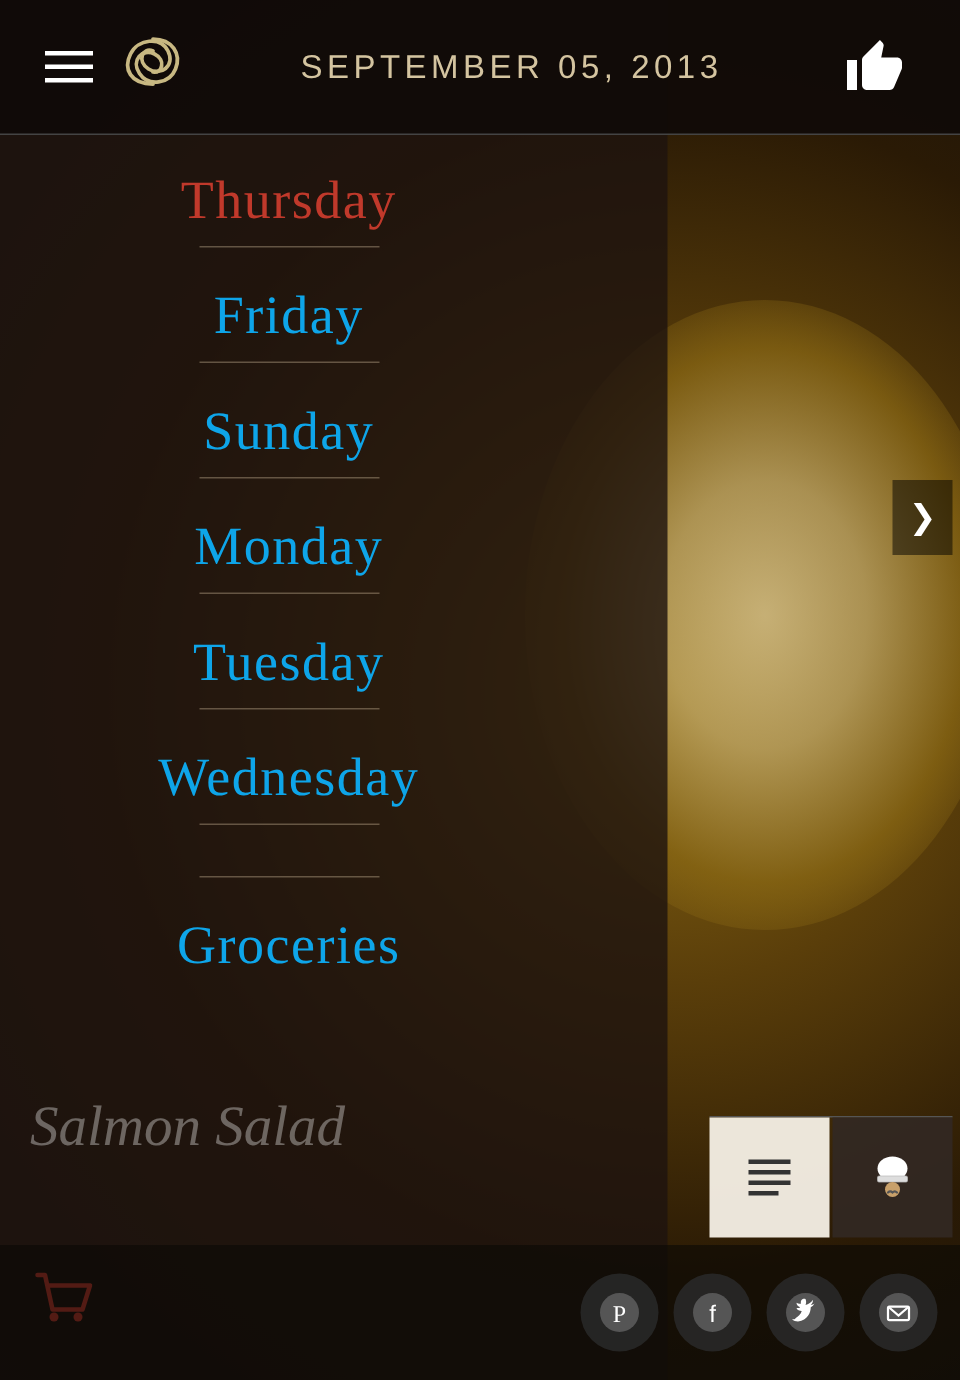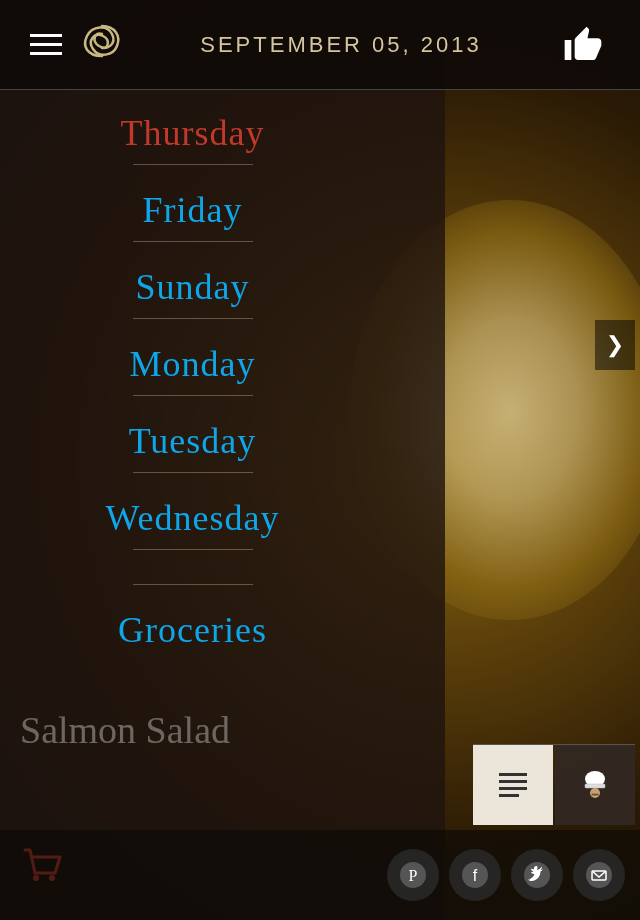--- a/index.html
+++ b/index.html
@@ -150,24 +150,25 @@
     .nav-divider {
       width: 120px;
       height: 1px;
       background: rgba(200, 180, 150, 0.4);
       margin-top: 10px;
     }
 
     
     .salmon-salad-text {
       position: absolute;
-      bottom: 168px;
+      bottom: 147px;
       left: 20px;
       z-index: 6;
       font-size: 38px;
+      font-style: italic;
       color: rgba(255,255,255,0.35);
       font-family: Georgia, serif;
       text-align: center;
     }
 
     
     .carousel-arrow {
       position: absolute;
       top: 320px;
       right: 5px;

